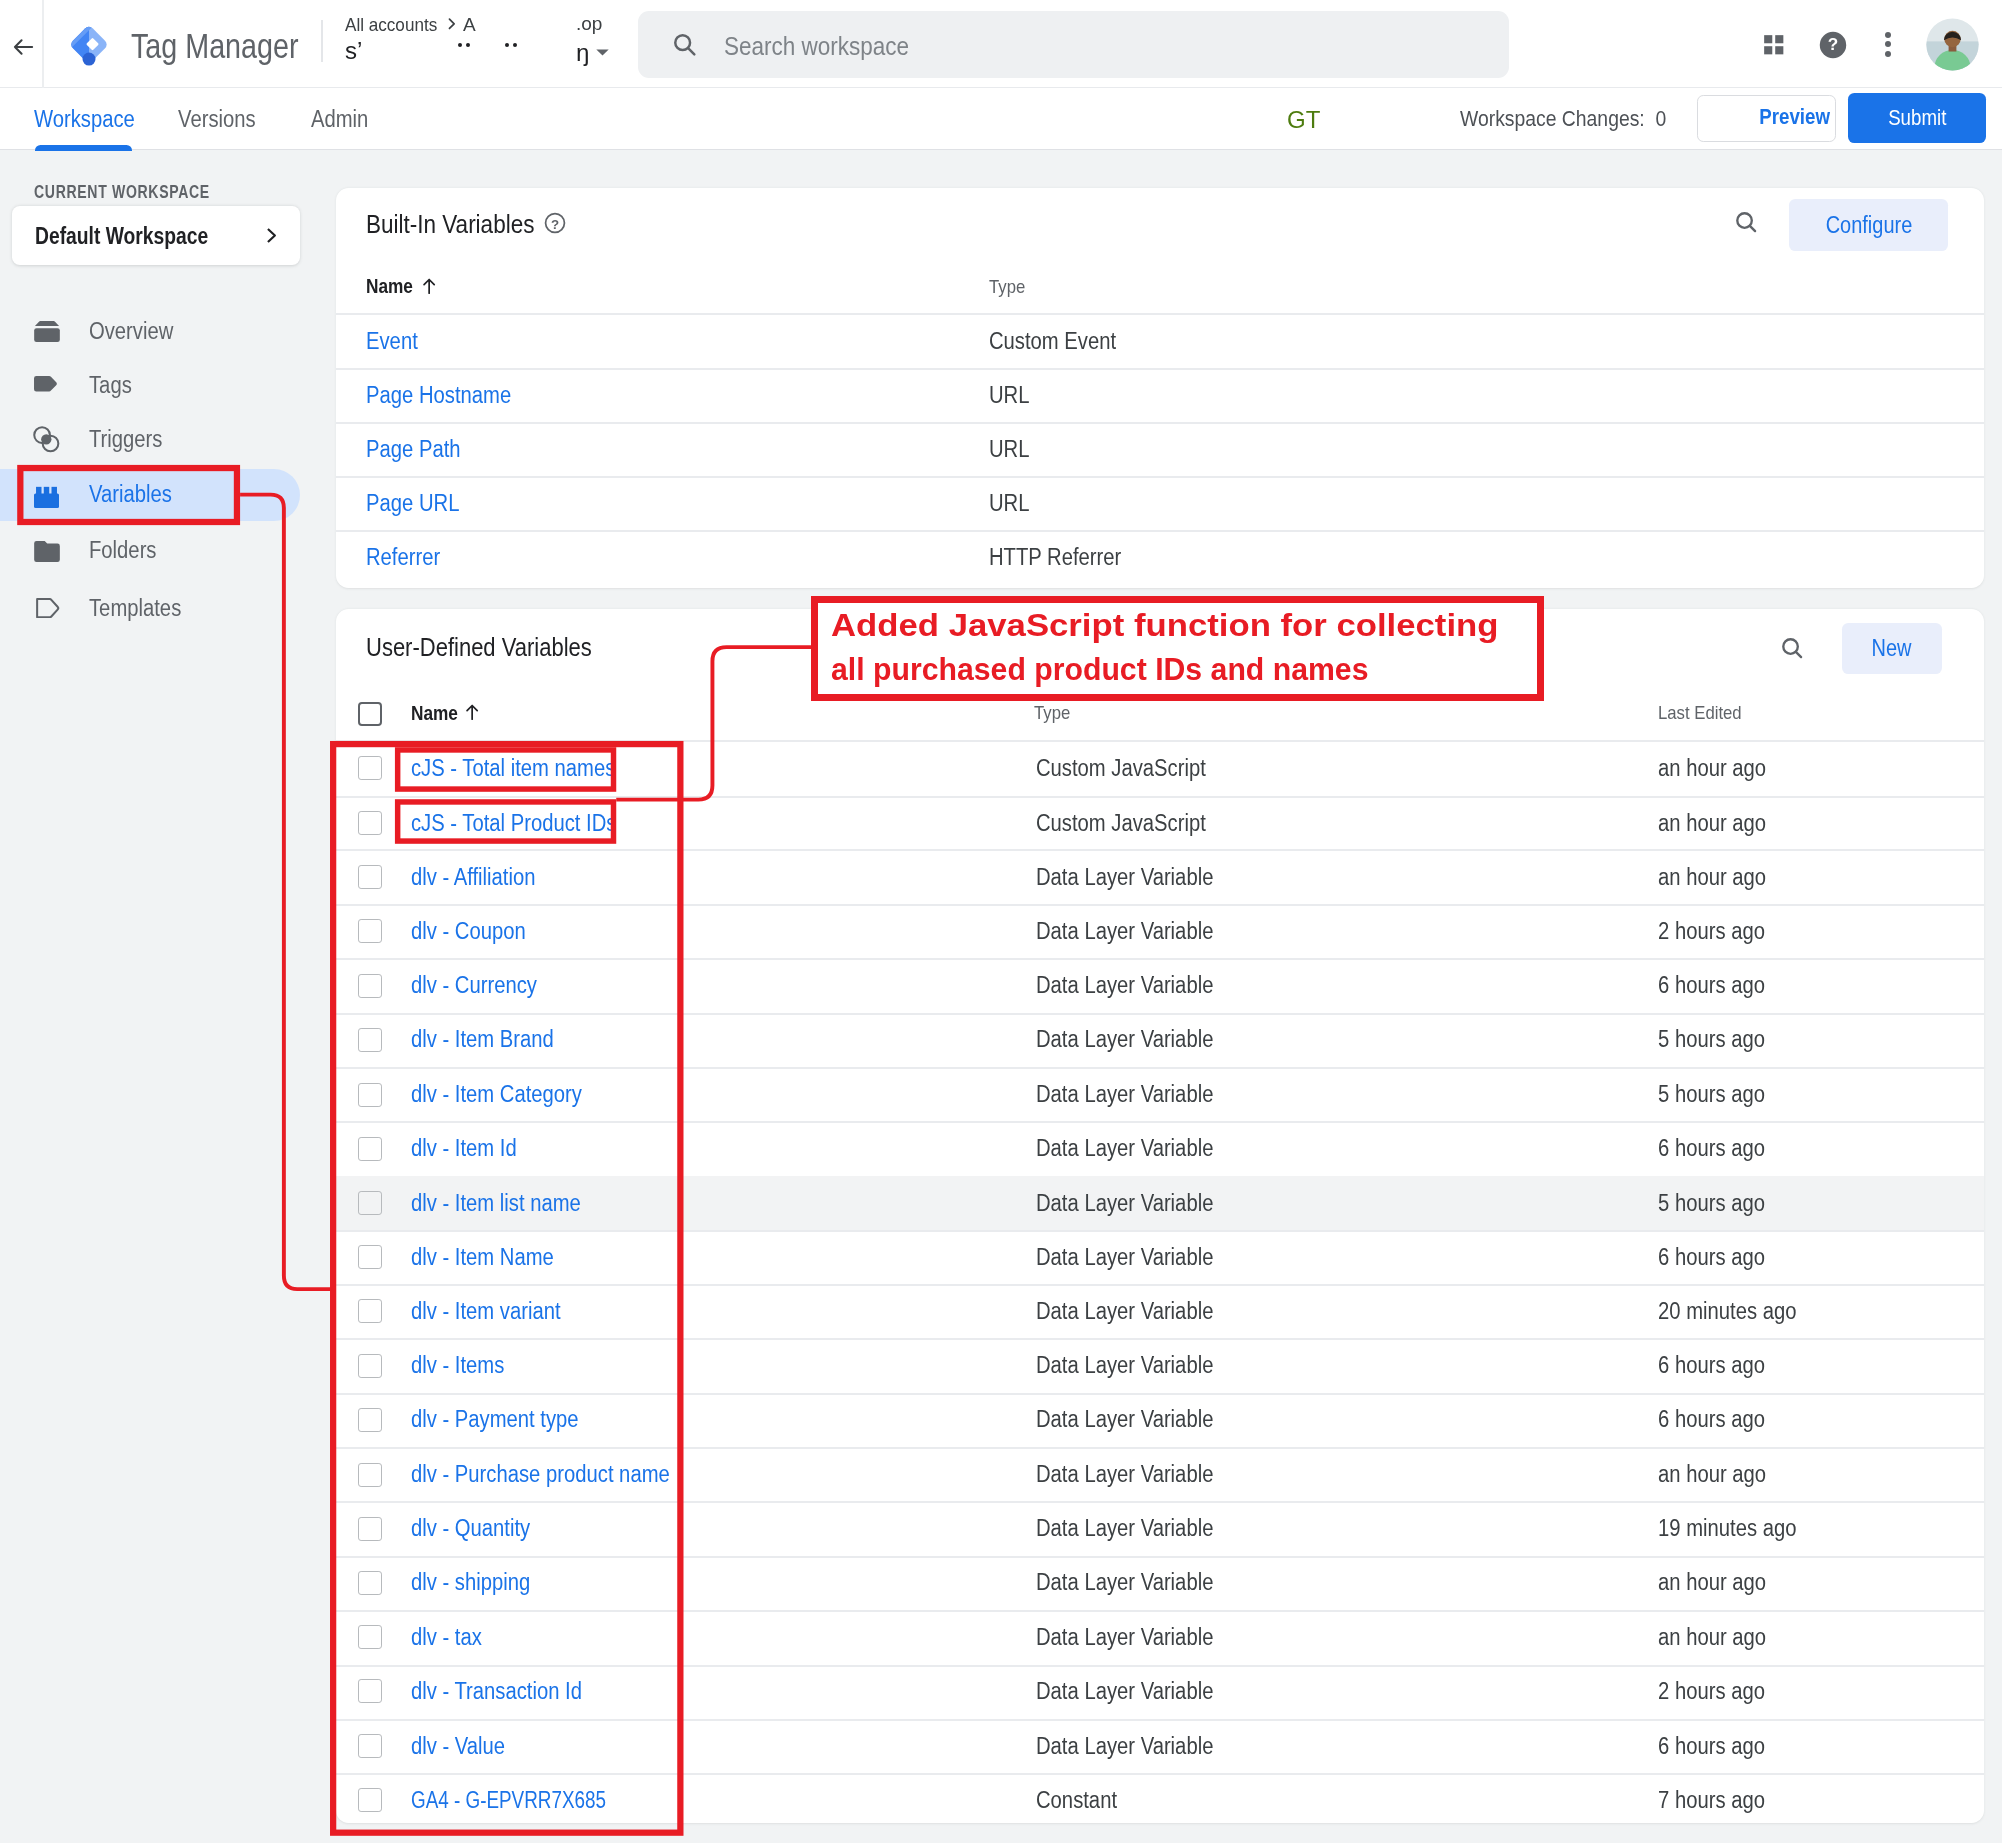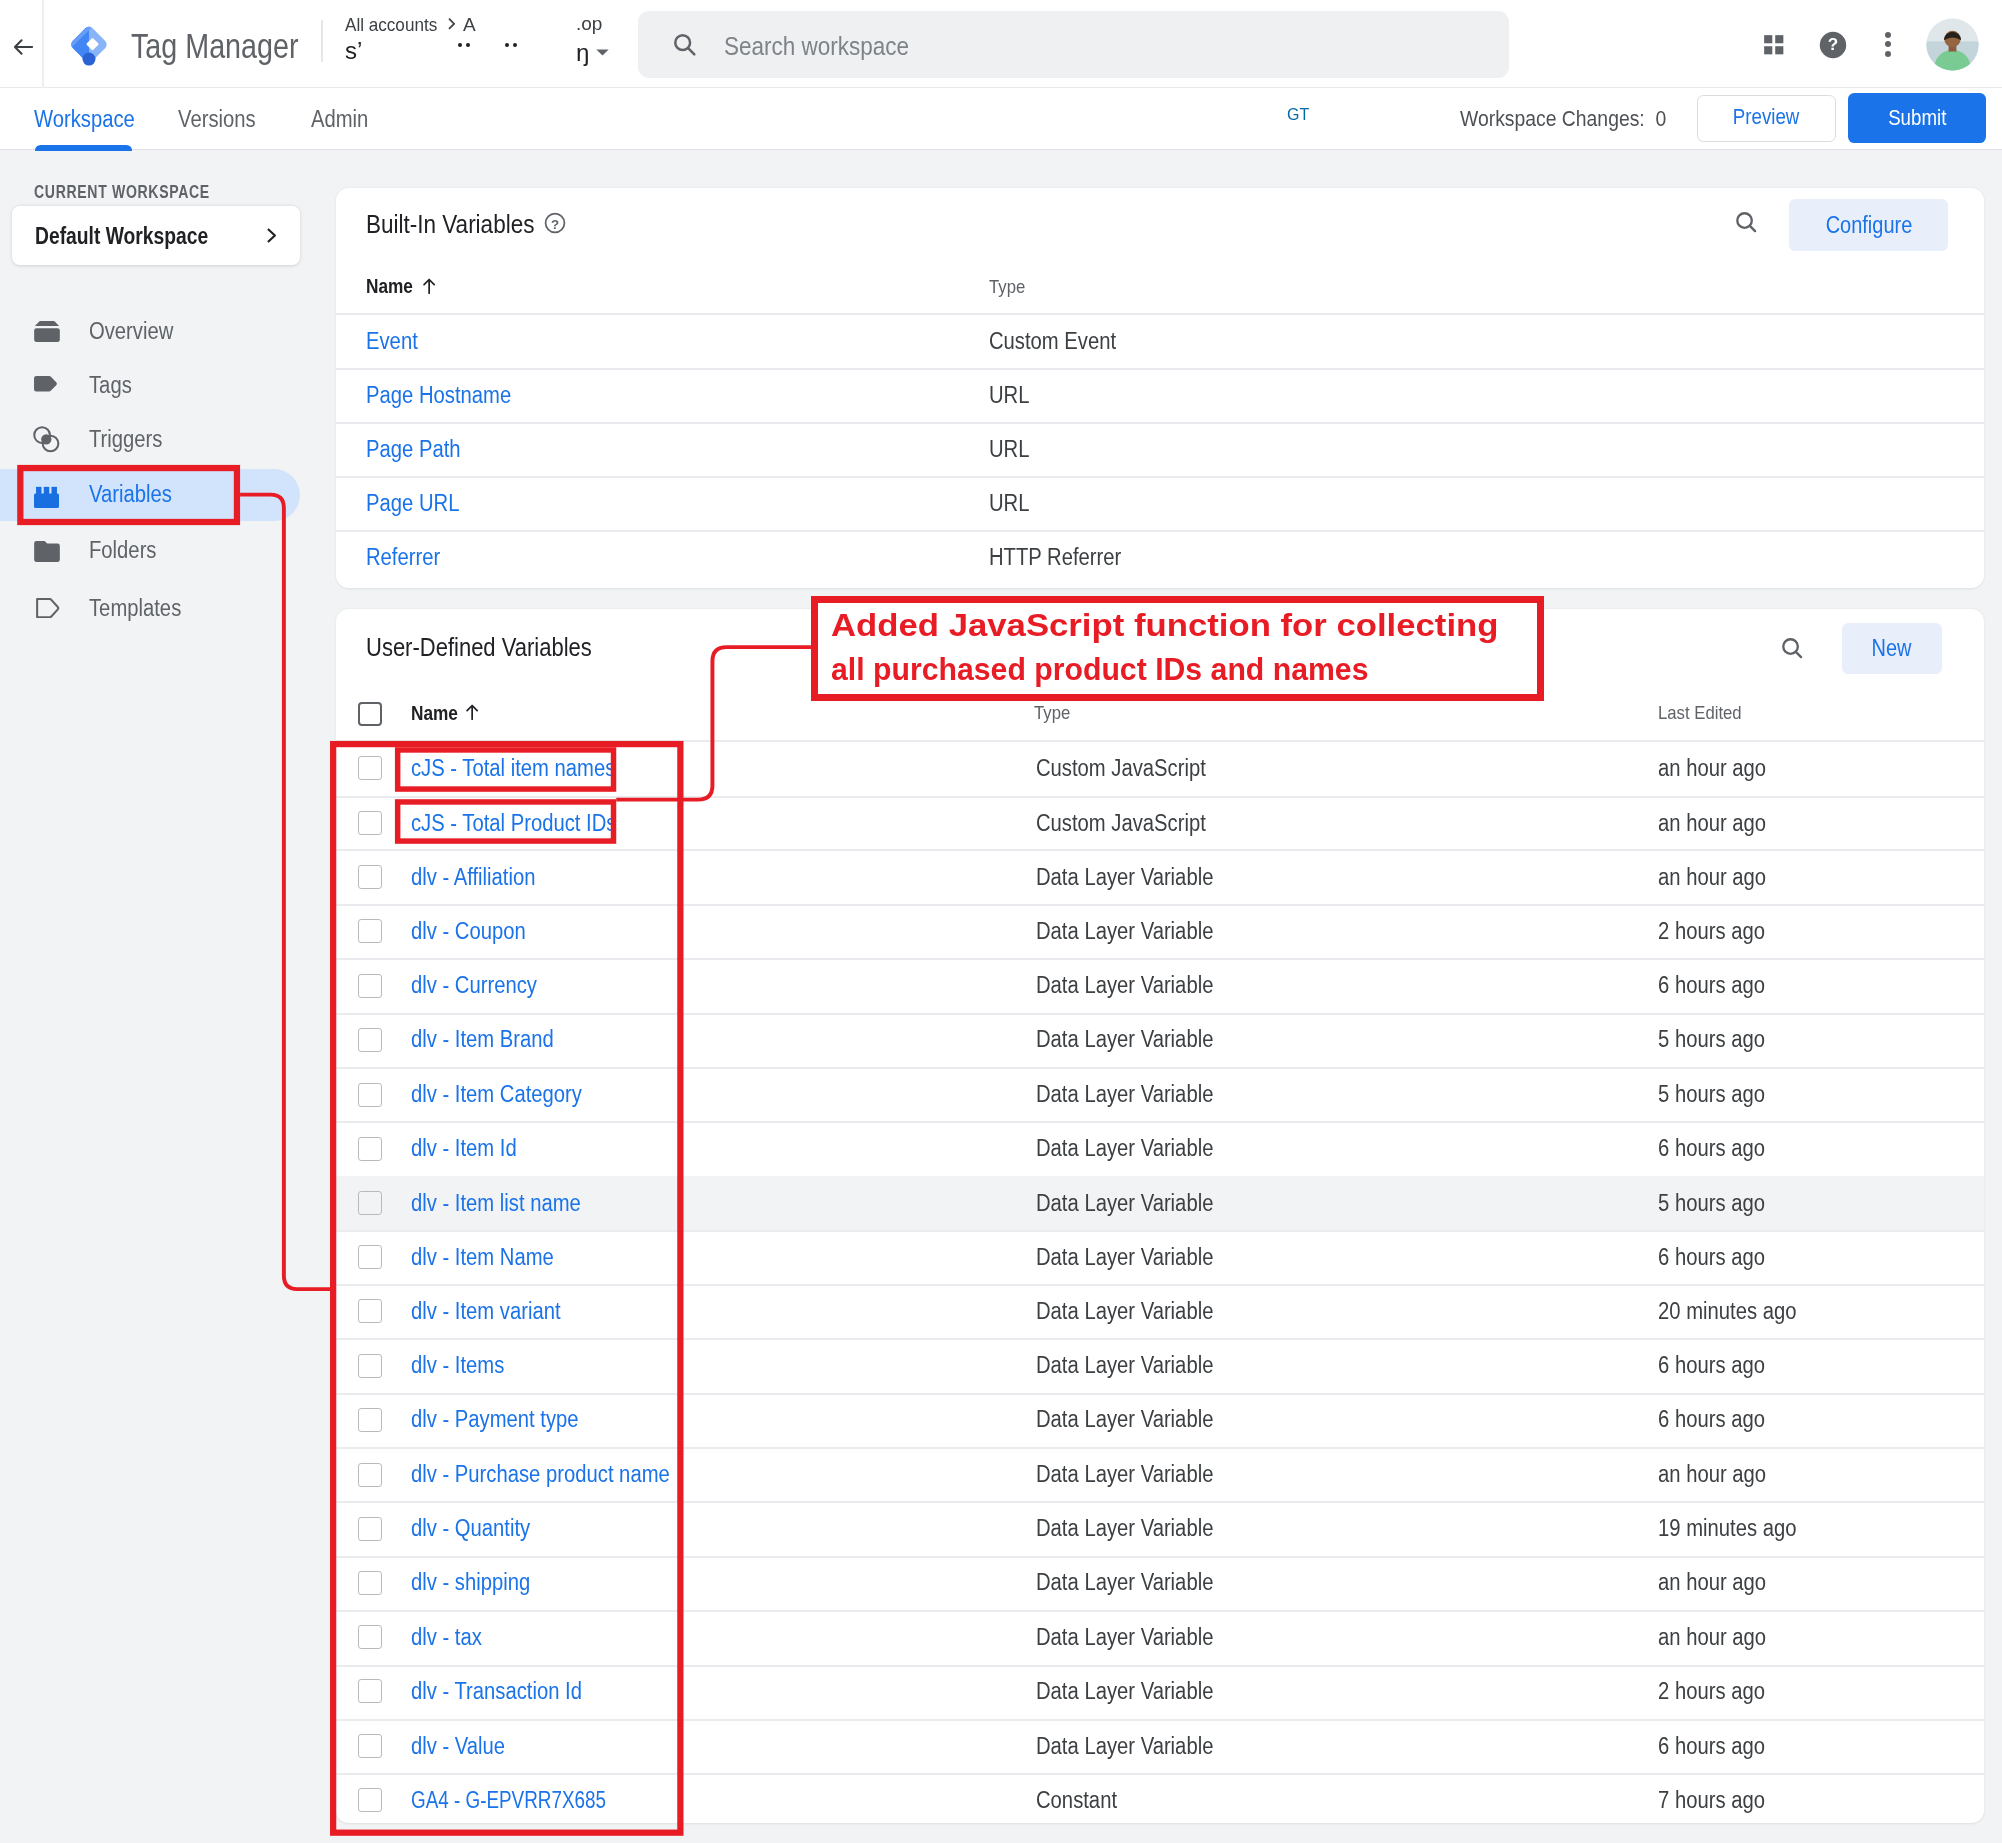--- a/index.html
+++ b/index.html
@@ -84,24 +84,24 @@
 <rect x="29" y="34" width="10" height="9" fill="#8a5c3d"></rect>
 <circle cx="34" cy="27" r="10.5" fill="#95653f"></circle>
 <path d="M23 28.5 a11 11 0 0 1 22 0 q-11 -7 -22 0 z" fill="#26211d"></path>
 </g>
   </svg>
 <div class="abs" style="left:0;top:88px;width:2002px;height:62px;background:#fff;border-bottom:1.6px solid #dfe1e5;"></div>
 <div class="txt s88" style="left:34px;top:106px;font-size:23px;font-weight:500;color:#1a73e8;">Workspace</div>
 <div class="txt s88" style="left:178px;top:106px;font-size:23px;color:#5f6368;">Versions</div>
 <div class="txt s88" style="left:311px;top:106px;font-size:23px;color:#5f6368;">Admin</div>
 <div class="abs" style="left:35px;top:145px;width:97px;height:5.5px;background:#1a73e8;border-radius:5.5px 5.5px 0 0;"></div>
-<div class="txt" style="left:1287px;top:106px;font-size:16px;color:#0369a1;">GT</div>
+<div class="txt" style="left:1287px;top:106px;font-size:24px;color:#4d7c0f;">GT</div>
 <div class="txt s88" style="left:1460px;top:106px;font-size:22px;color:#4d5156;">Workspace Changes:&nbsp; 0</div>
 <div class="abs" style="left:1697px;top:95px;width:139px;height:47px;background:#fff;border:1.6px solid #dadce0;border-radius:6.3px;"></div>
-<div class="txt" style="left:1697px;top:95px;width:139px;height:44px;line-height:44px;text-align:center;font-size:22px;font-weight:400;color:#1a73e8;"><span class="c85" style="display:inline-block">Preview</span></div>
+<div class="txt" style="left:1697px;top:95px;width:139px;height:44px;line-height:44px;text-align:right;font-size:22px;font-weight:700;color:#1a73e8;"><span class="c85" style="display:inline-block">Preview</span></div>
 <div class="abs" style="left:1848px;top:93px;width:138px;height:50px;background:#1a73e8;border-radius:6.3px;"></div>
 <div class="txt" style="left:1848px;top:93px;width:138px;height:50px;line-height:50px;text-align:center;font-size:22px;font-weight:500;color:#fff;"><span class="c85" style="display:inline-block">Submit</span></div>
 <div class="txt s74" style="left:34px;top:181px;font-size:19px;font-weight:bold;color:#5f6368;letter-spacing:0.9px;">CURRENT WORKSPACE</div>
 <div class="abs" style="left:11.7px;top:206px;width:288px;height:59px;background:#fff;border-radius:7.8px;box-shadow:0 0.8px 3.1px rgba(60,64,67,.18);"></div>
 <div class="txt s82" style="left:35px;top:223px;font-size:23.5px;font-weight:bold;color:#202124;">Default Workspace</div>
 <svg class="abs" style="left:264px;top:227px" width="15.6" height="17" viewBox="0 0 20 22">
 <path d="M5 2.5 l9 8.5 -9 8.5" fill="none" stroke="#202124" stroke-width="2.8" stroke-linejoin="round"></path>
   </svg>
 <div class="abs" style="left:0;top:469px;width:300px;height:52px;background:#d2e3fc;border-radius:0 26.6px 26.6px 0;"></div>
 <svg class="abs" style="left:34px;top:321px" width="26" height="21" viewBox="0 0 33 27" fill="#5f6368">

